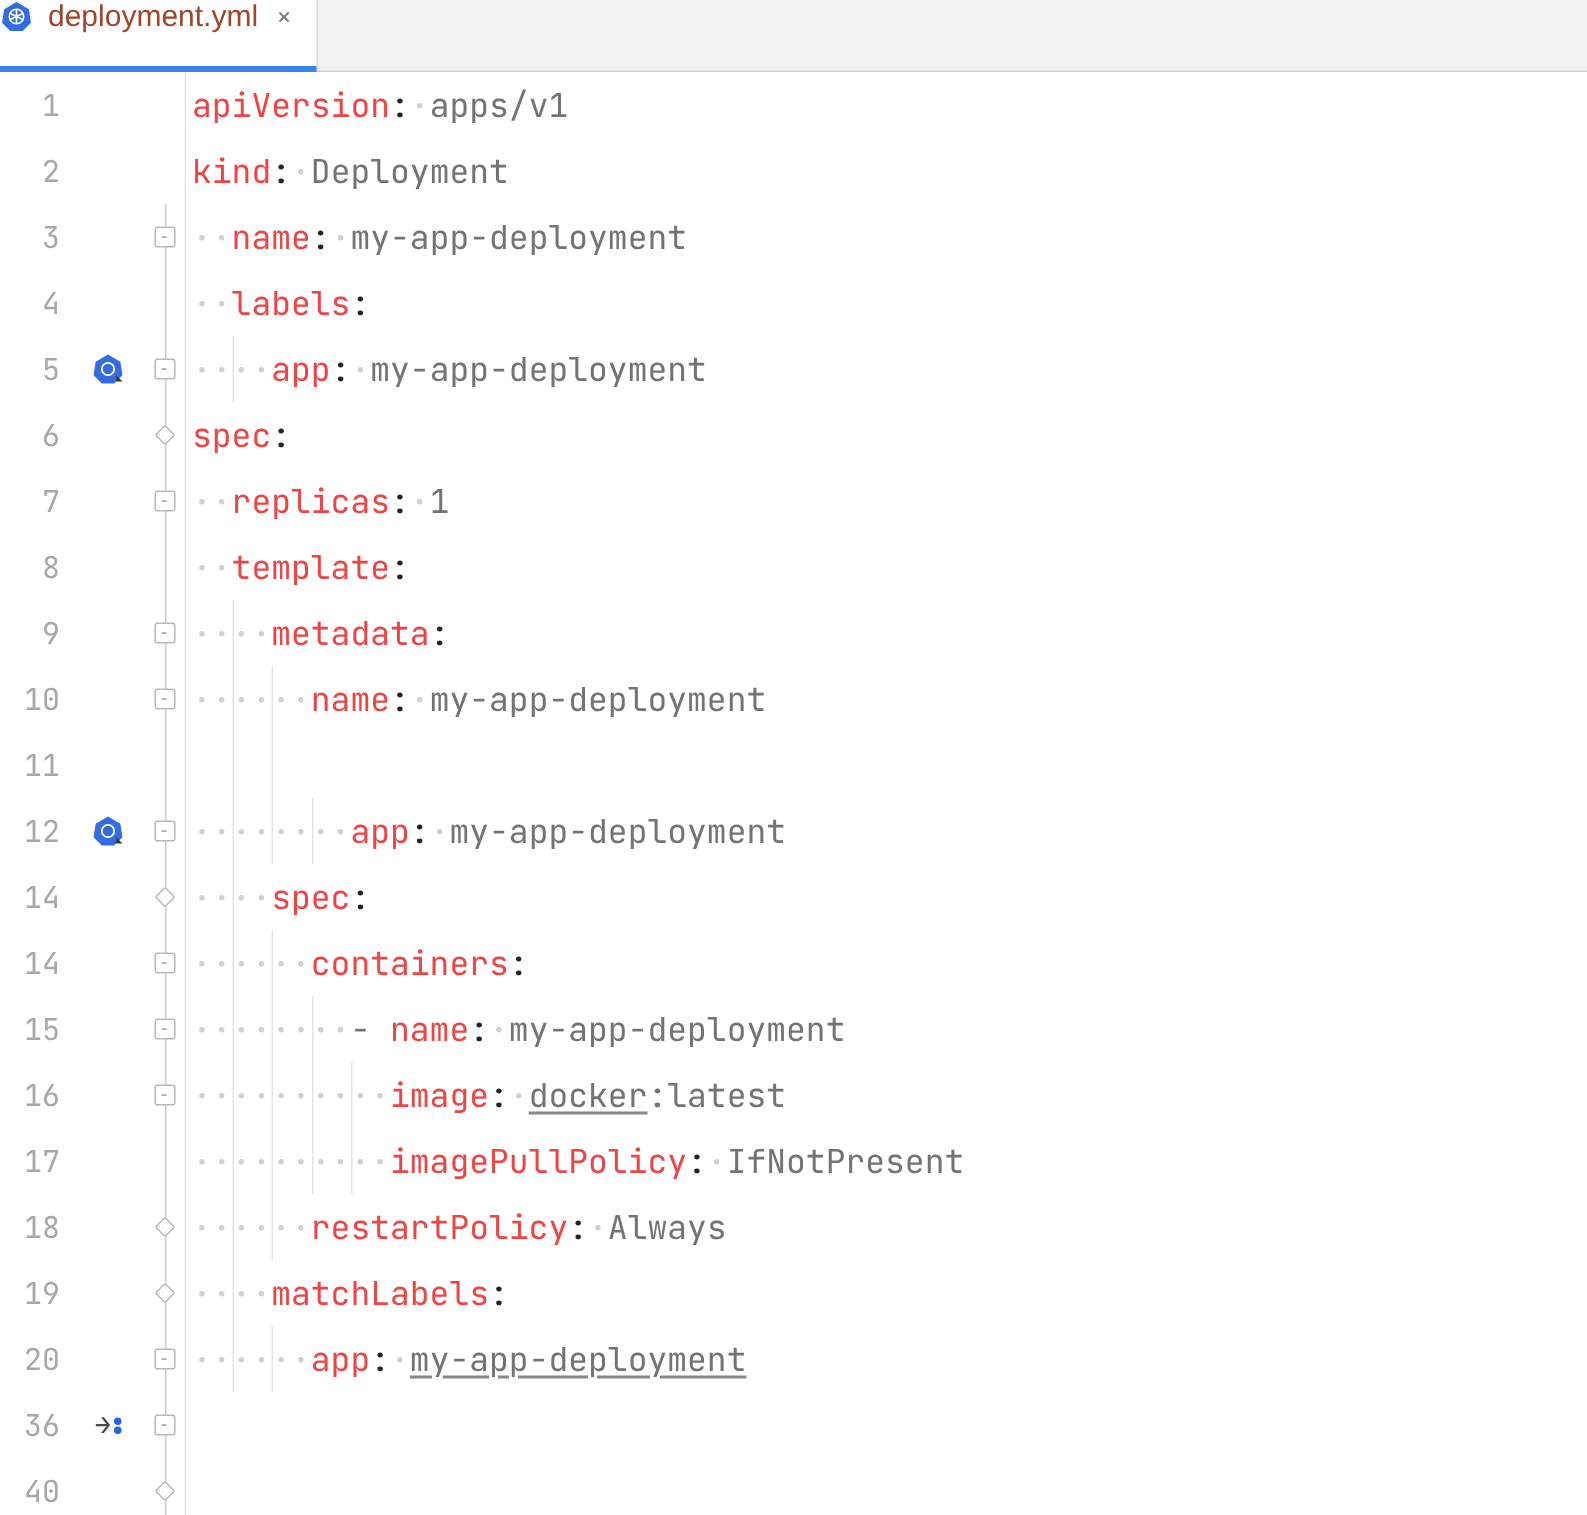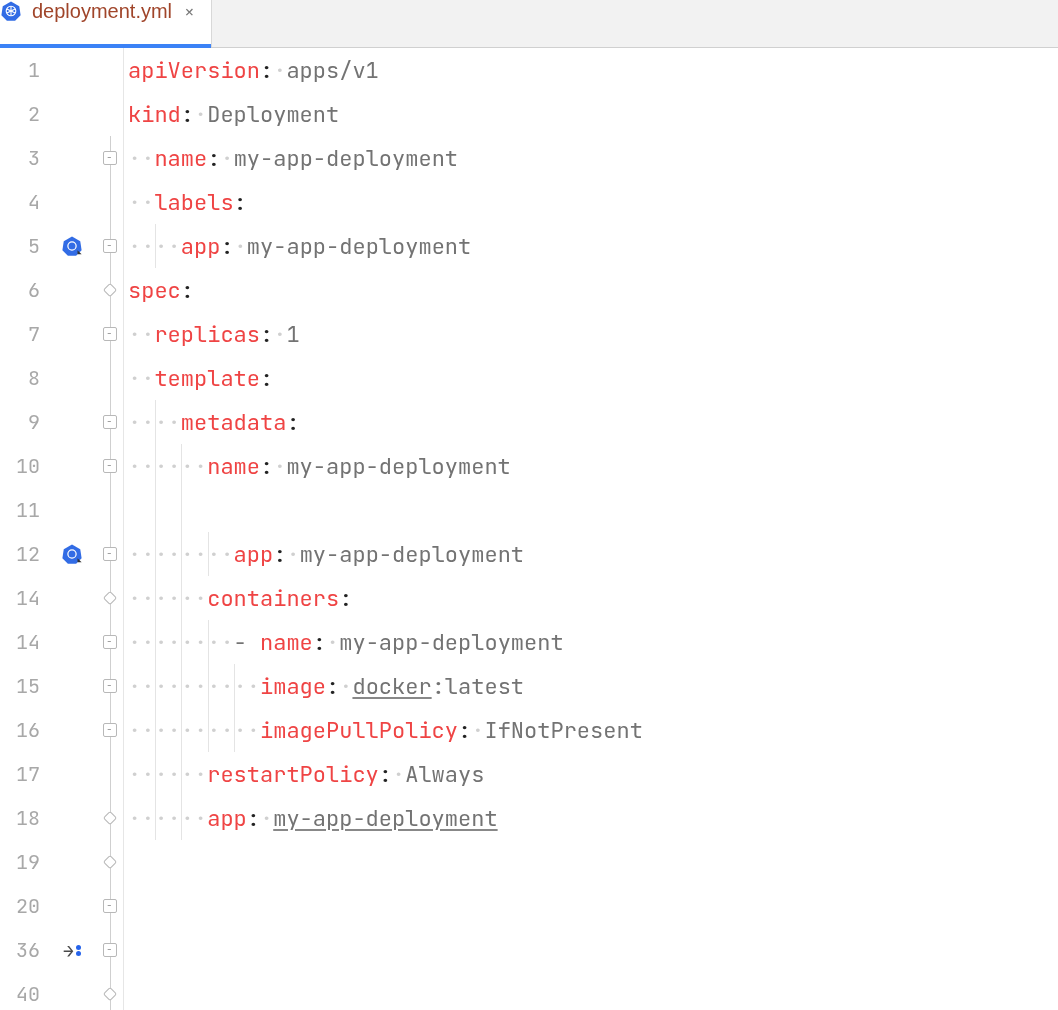--- a/index.html
+++ b/index.html
@@ -358,20 +358,22 @@
       <div class="code-row"><span><span class="ws">··</span><span class="key">name</span><span class="colon">:</span><span class="ws">·</span><span class="val">my-app-deployment</span></span></div>
       <div class="code-row"><span><span class="ws">··</span><span class="key">labels</span><span class="colon">:</span></span></div>
       <div class="code-row"><div class="indent-guide" style="left: 26.6px;"></div><span><span class="ws">····</span><span class="key">app</span><span class="colon">:</span><span class="ws">·</span><span class="val">my-app-deployment</span></span></div>
       <div class="code-row"><span><span class="key">spec</span><span class="colon">:</span></span></div>
       <div class="code-row"><span><span class="ws">··</span><span class="key">replicas</span><span class="colon">:</span><span class="ws">·</span><span class="val">1</span></span></div>
       <div class="code-row"><span><span class="ws">··</span><span class="key">template</span><span class="colon">:</span></span></div>
       <div class="code-row"><div class="indent-guide" style="left: 26.6px;"></div><span><span class="ws">····</span><span class="key">metadata</span><span class="colon">:</span></span></div>
       <div class="code-row"><div class="indent-guide" style="left: 26.6px;"></div><div class="indent-guide" style="left: 53.2px;"></div><span><span class="ws">······</span><span class="key">name</span><span class="colon">:</span><span class="ws">·</span><span class="val">my-app-deployment</span></span></div>
       <div class="code-row"><div class="indent-guide" style="left: 26.6px;"></div><div class="indent-guide" style="left: 53.2px;"></div></div>
       <div class="code-row"><div class="indent-guide" style="left: 26.6px;"></div><div class="indent-guide" style="left: 53.2px;"></div><div class="indent-guide" style="left: 79.8px;"></div><span><span class="ws">········</span><span class="key">app</span><span class="colon">:</span><span class="ws">·</span><span class="val">my-app-deployment</span></span></div>
+      <div class="code-row"><div class="indent-guide" style="left: 26.6px;"></div><span><span class="ws">····</span><span class="key">spec</span><span class="colon">:</span></span></div>
       <div class="code-row"><div class="indent-guide" style="left: 26.6px;"></div><div class="indent-guide" style="left: 53.2px;"></div><span><span class="ws">······</span><span class="key">containers</span><span class="colon">:</span></span></div>
       <div class="code-row"><div class="indent-guide" style="left: 26.6px;"></div><div class="indent-guide" style="left: 53.2px;"></div><div class="indent-guide" style="left: 79.8px;"></div><span><span class="ws">········</span><span class="val">- </span><span class="key">name</span><span class="colon">:</span><span class="ws">·</span><span class="val">my-app-deployment</span></span></div>
       <div class="code-row"><div class="indent-guide" style="left: 26.6px;"></div><div class="indent-guide" style="left: 53.2px;"></div><div class="indent-guide" style="left: 79.8px;"></div><div class="indent-guide" style="left: 106.4px;"></div><span><span class="ws">··········</span><span class="key">image</span><span class="colon">:</span><span class="ws">·</span><span class="val underlined">docker</span><span class="val">:latest</span></span></div>
       <div class="code-row"><div class="indent-guide" style="left: 26.6px;"></div><div class="indent-guide" style="left: 53.2px;"></div><div class="indent-guide" style="left: 79.8px;"></div><div class="indent-guide" style="left: 106.4px;"></div><span><span class="ws">··········</span><span class="key">imagePullPolicy</span><span class="colon">:</span><span class="ws">·</span><span class="val">IfNotPresent</span></span></div>
       <div class="code-row"><div class="indent-guide" style="left: 26.6px;"></div><div class="indent-guide" style="left: 53.2px;"></div><span><span class="ws">······</span><span class="key">restartPolicy</span><span class="colon">:</span><span class="ws">·</span><span class="val">Always</span></span></div>
+      <div class="code-row"><div class="indent-guide" style="left: 26.6px;"></div><span><span class="ws">····</span><span class="key">matchLabels</span><span class="colon">:</span></span></div>
       <div class="code-row"><div class="indent-guide" style="left: 26.6px;"></div><div class="indent-guide" style="left: 53.2px;"></div><span><span class="ws">······</span><span class="key">app</span><span class="colon">:</span><span class="ws">·</span><span class="val underlined">my-app-deployment</span></span></div>
     </div>
 </div>
 
 </body></html>

